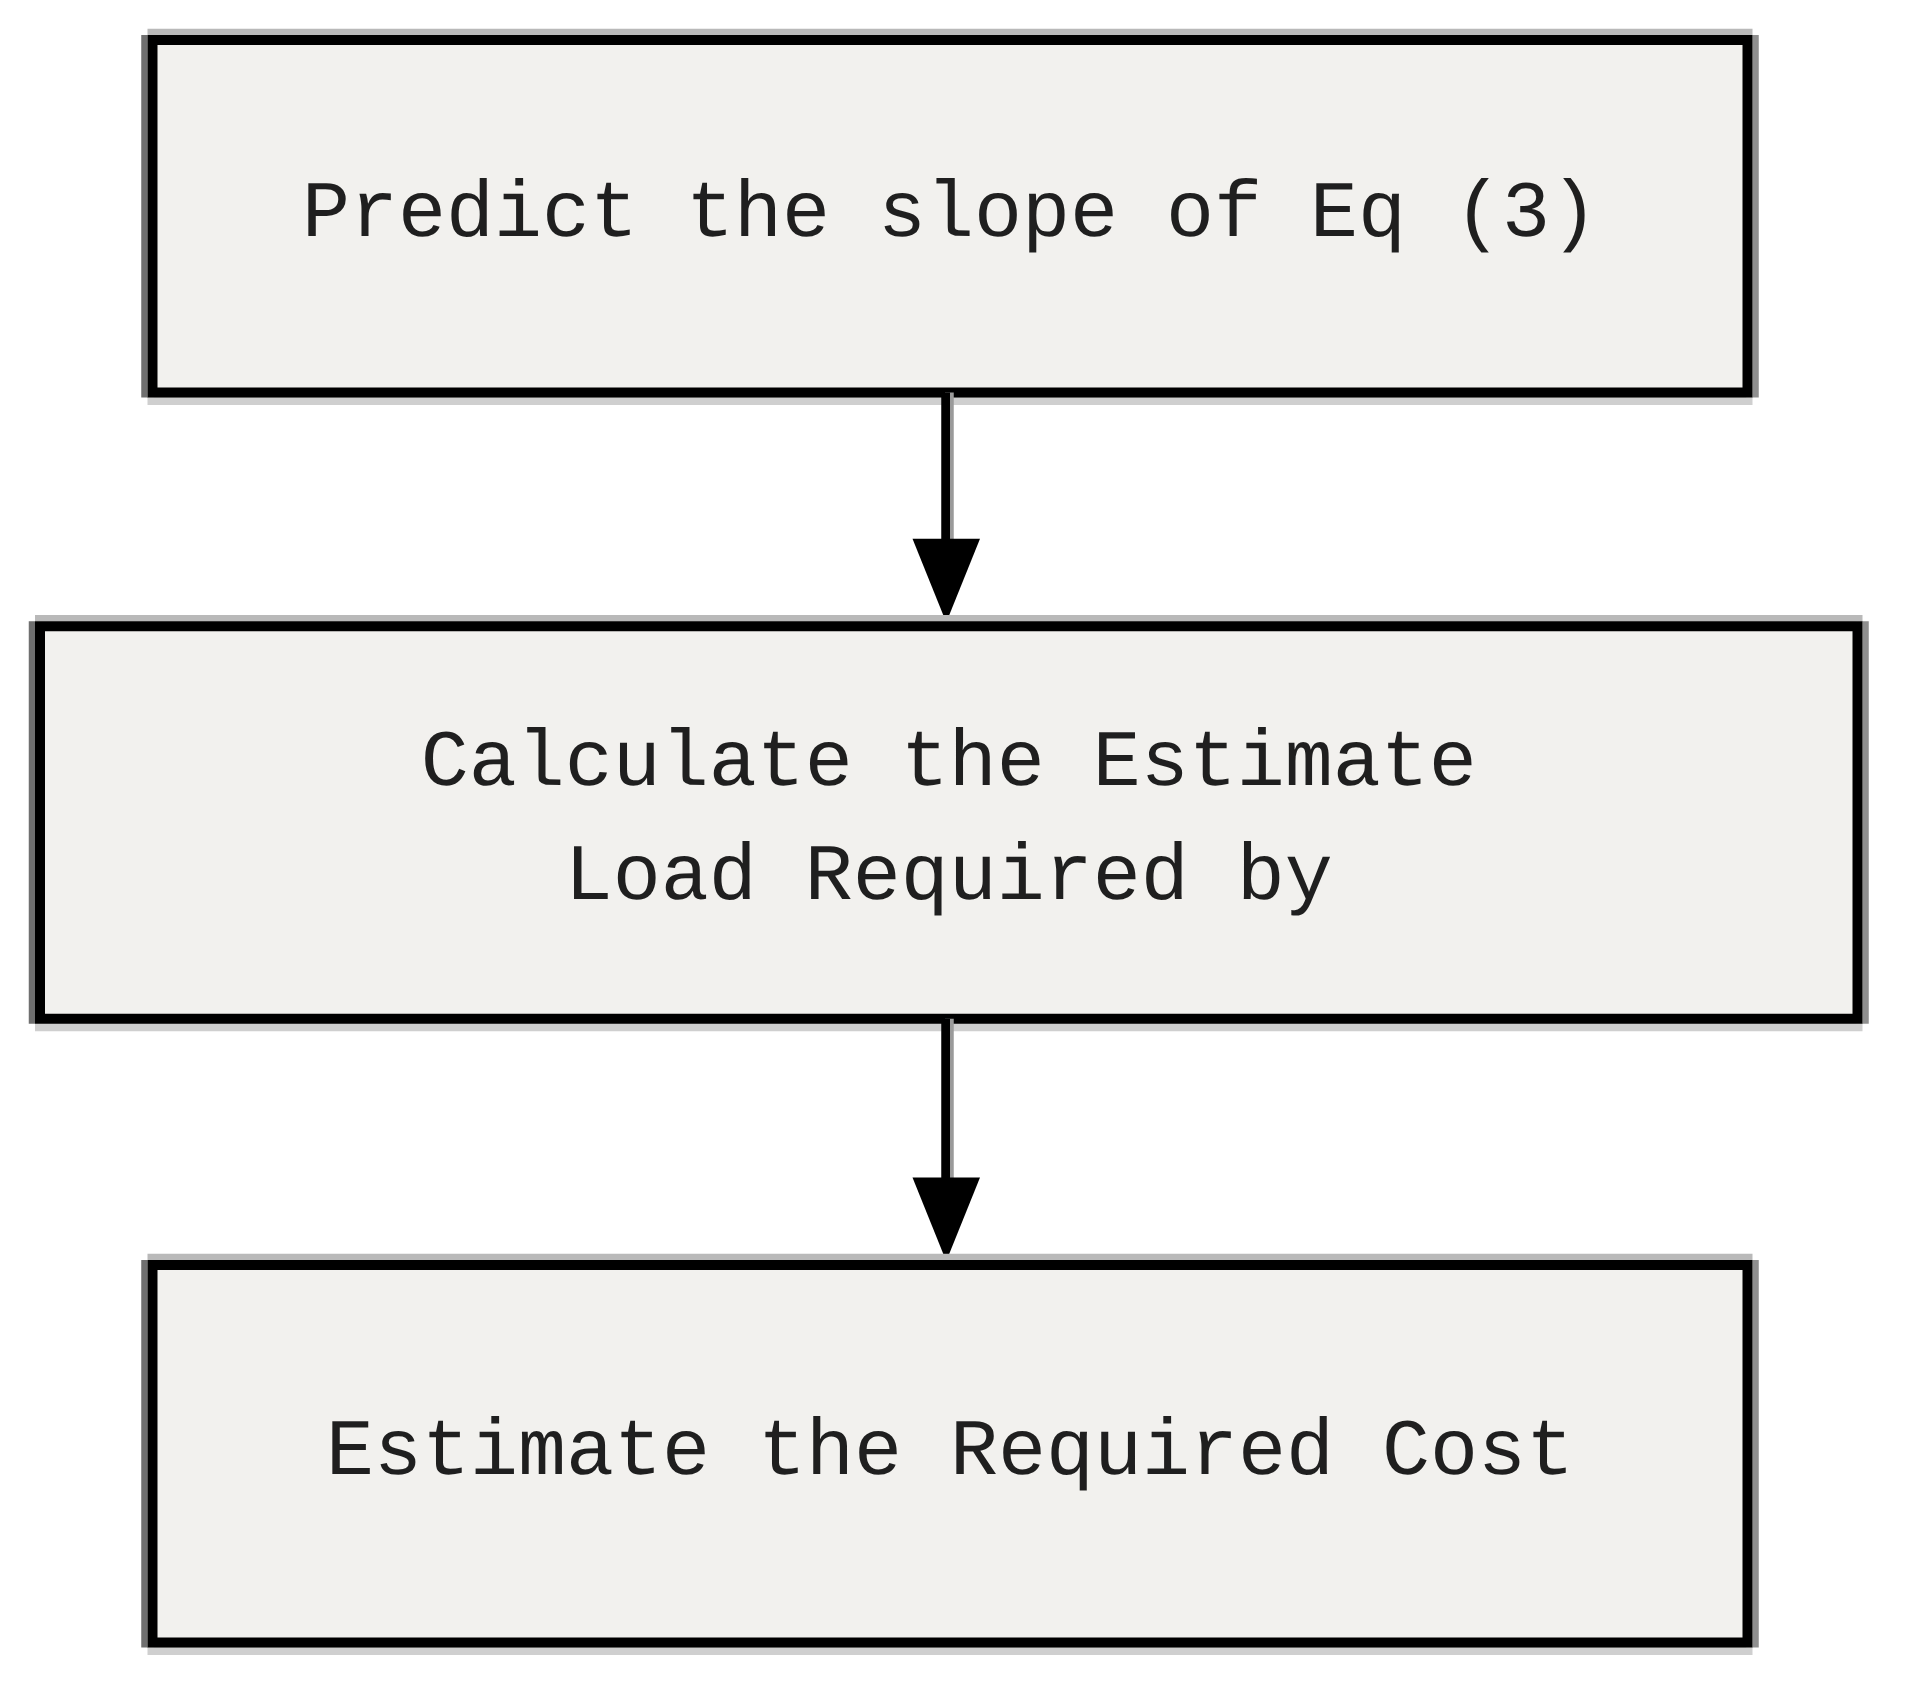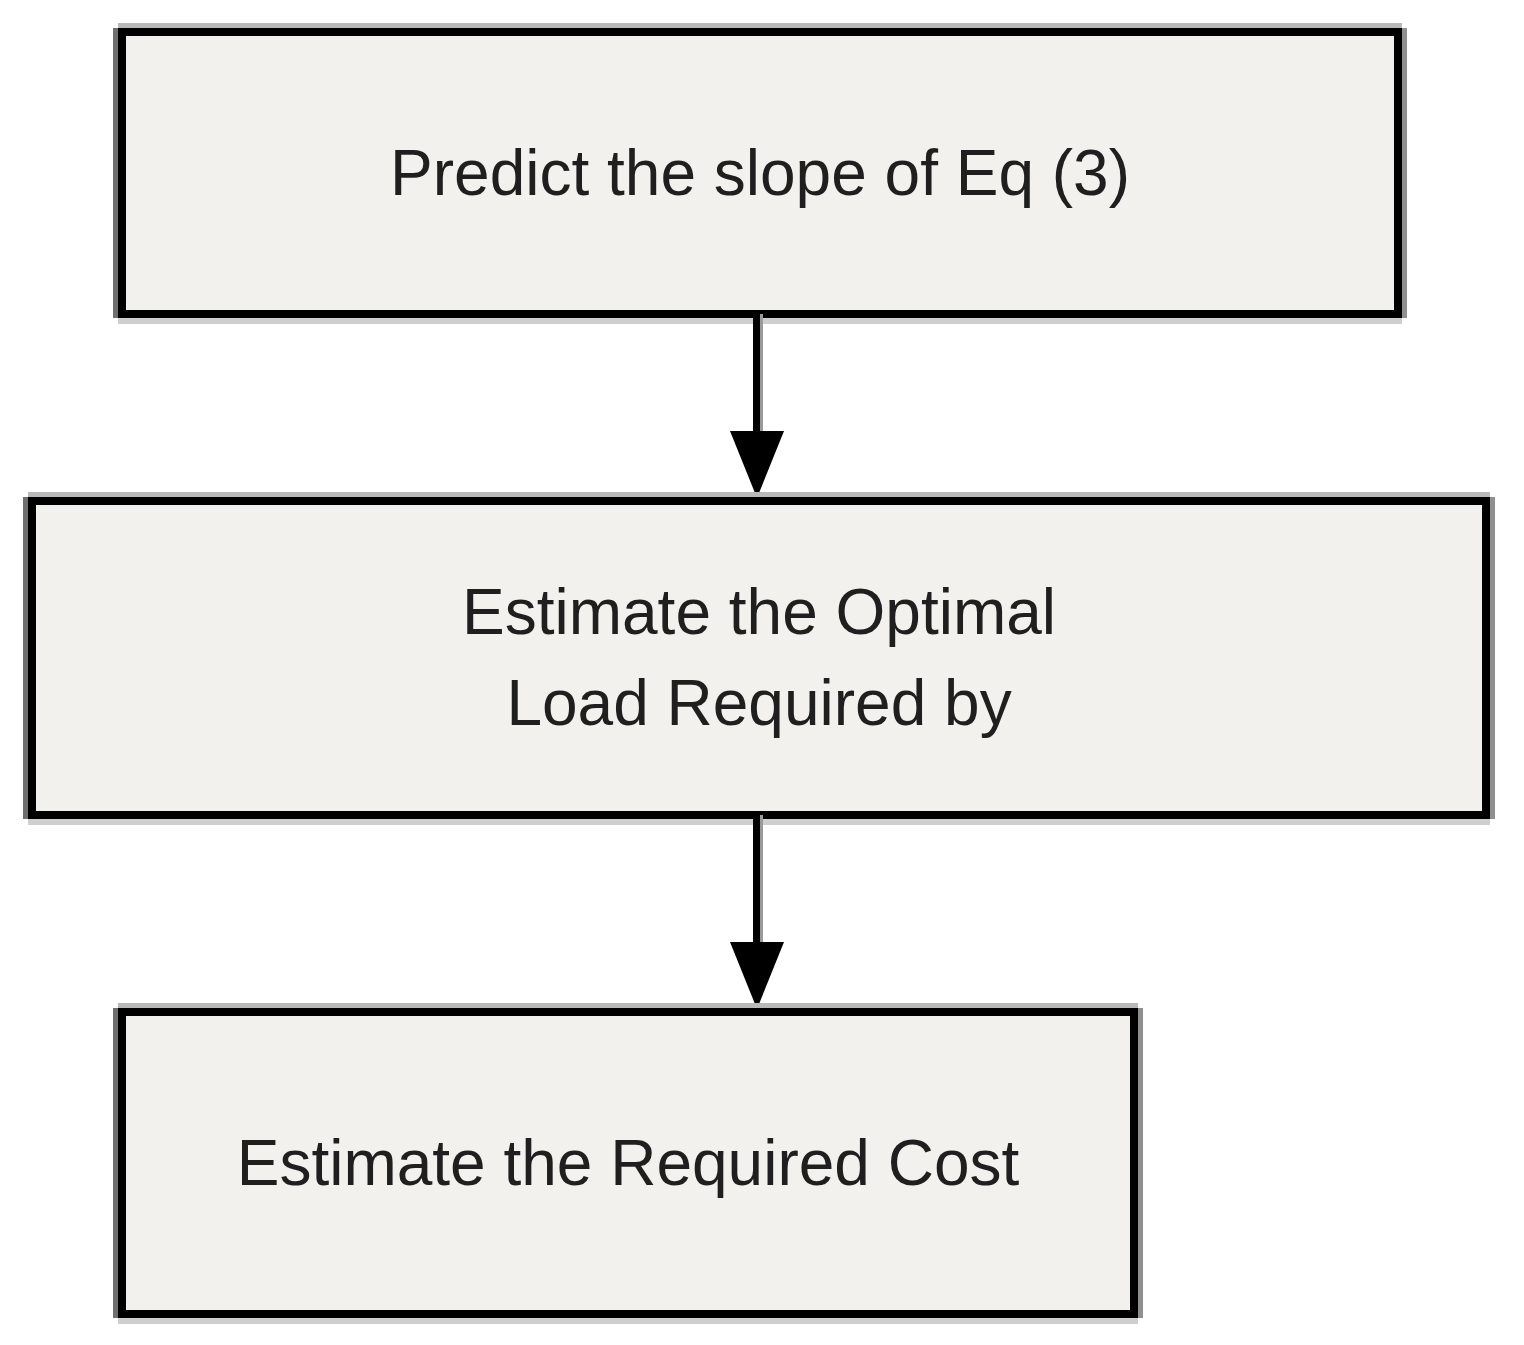--- a/index.html
+++ b/index.html
@@ -22,24 +22,25 @@
     border: 8px solid #000000;
     box-shadow: -5px 0 0 #6f6f6f, 5px 0 0 #8f8f8f, 0 -5px 0 #b9b9b9, 0 6px 0 #cfcfcf;
     display: flex;
     flex-direction: column;
     justify-content: center;
     align-items: center;
     text-align: center;
     color: #1f1f1f;
     font-size: 64px;
     line-height: 1.42;
+    font-family: Liberation Mono, monospace;
   }
   .box-1 { left: 118px; top: 28px;   width: 1284px; height: 290px; }
   .box-2 { left: 28px;  top: 497px;  width: 1462px; height: 322px; }
-  .box-3 { left: 118px; top: 1008px; width: 1020px; height: 310px; gap: 28px; }
+  .box-3 { left: 118px; top: 1008px; width: 1284px; height: 310px; gap: 28px; }
 
   .text-line { white-space: nowrap; }
 
   .sub {
     font-size: 0.62em;
     vertical-align: -0.28em;
   }
   .formula-line {
     letter-spacing: 1px;
   }
@@ -73,21 +74,21 @@
     <div class="text-line">
       <span>Predict the slope of Eq (3)</span>
     </div>
   </div>
 
   <div class="arrow-shaft shaft-1"></div>
   <div class="arrow-head head-1"></div>
 
   <div class="flow-box box-2">
     <div class="text-line">
-      <span>Estimate the Optimal</span>
+      <span>Calculate the Estimate</span>
     </div>
     <div class="text-line">
       <span>Load Required by</span>
     </div>
   </div>
 
   <div class="arrow-shaft shaft-2"></div>
   <div class="arrow-head head-2"></div>
 
   <div class="flow-box box-3">

